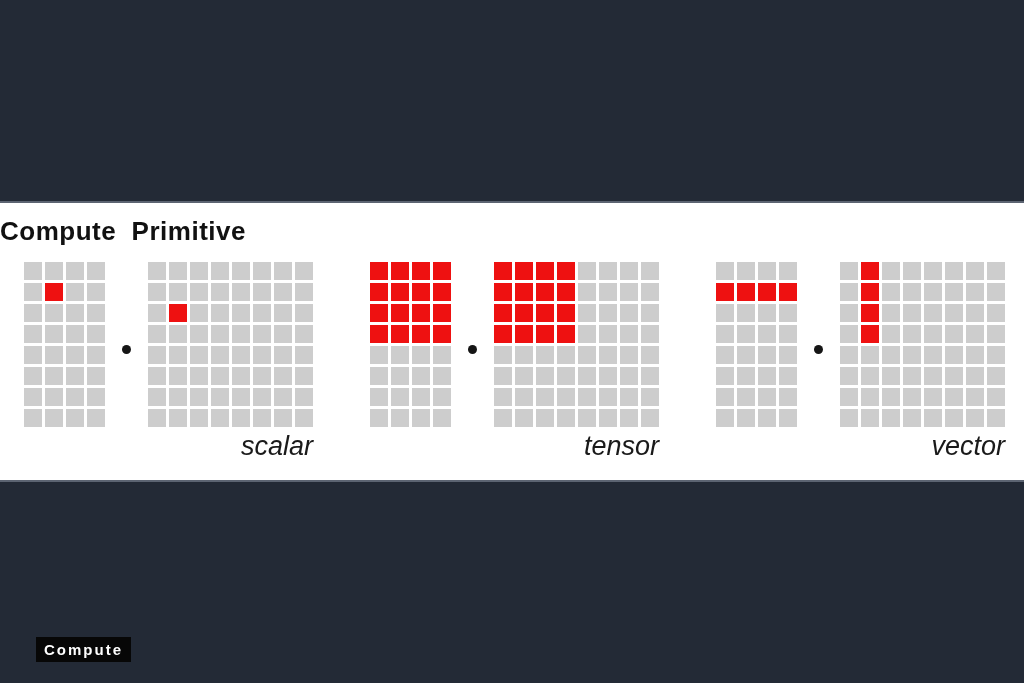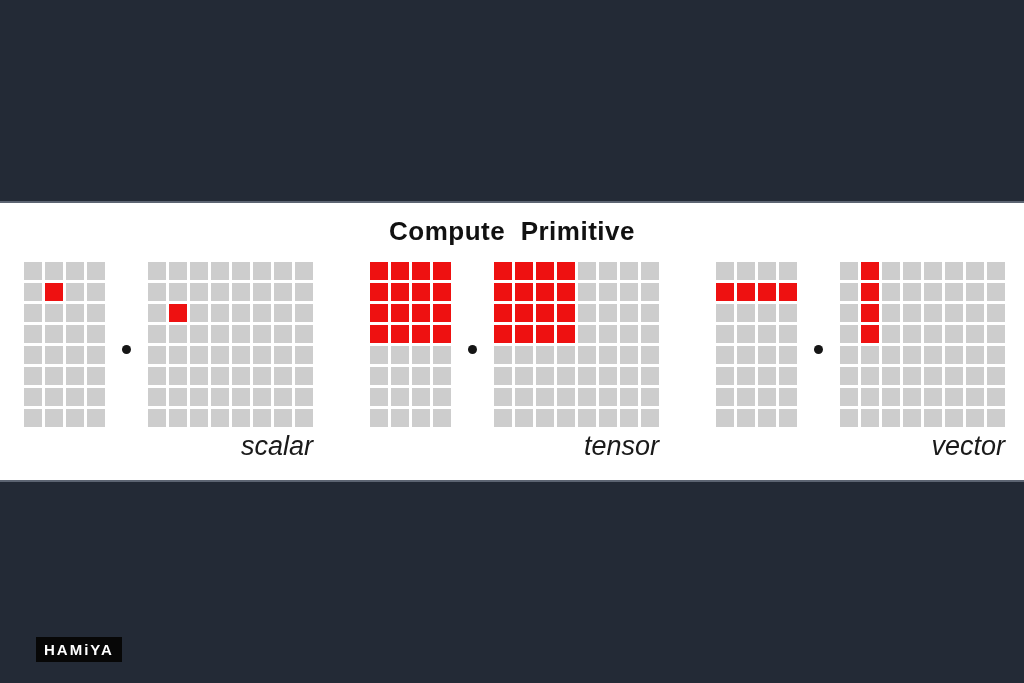--- a/index.html
+++ b/index.html
@@ -17,21 +17,20 @@
   body{font-family:"Liberation Sans","DejaVu Sans",sans-serif;background:var(--bg);}
   .slide{position:relative;width:1024px;height:683px;background:var(--bg);}
   .band{
     position:absolute;left:0;right:0;top:201px;height:281px;
     background:var(--band);
     border-top:2px solid var(--band-edge);
     border-bottom:2px solid var(--band-edge);
   }
   .title{
     position:absolute;top:13px;left:0;width:100%;
-    text-align:center;
     font-size:26px;font-weight:bold;color:var(--ink);
     letter-spacing:0.5px;
     white-space:pre;
   }
   .groups{
     position:absolute;top:59px;left:24px;right:19px;
     display:flex;justify-content:space-between;align-items:flex-start;
   }
   .group{display:flex;flex-direction:column;align-items:flex-end;}
   .grid-row{display:flex;align-items:center;}
@@ -382,15 +381,15 @@
               <div class="cell"></div>
               <div class="cell"></div>
               <div class="cell"></div>
             </div>
           </div>
           <div class="group-label">vector</div>
         </div>
       </div>
   </div>
   <div class="watermark">
-    <span>HAMiYA</span>
+    <span>Compute</span>
   </div>
 </div>
 
 </body></html>

